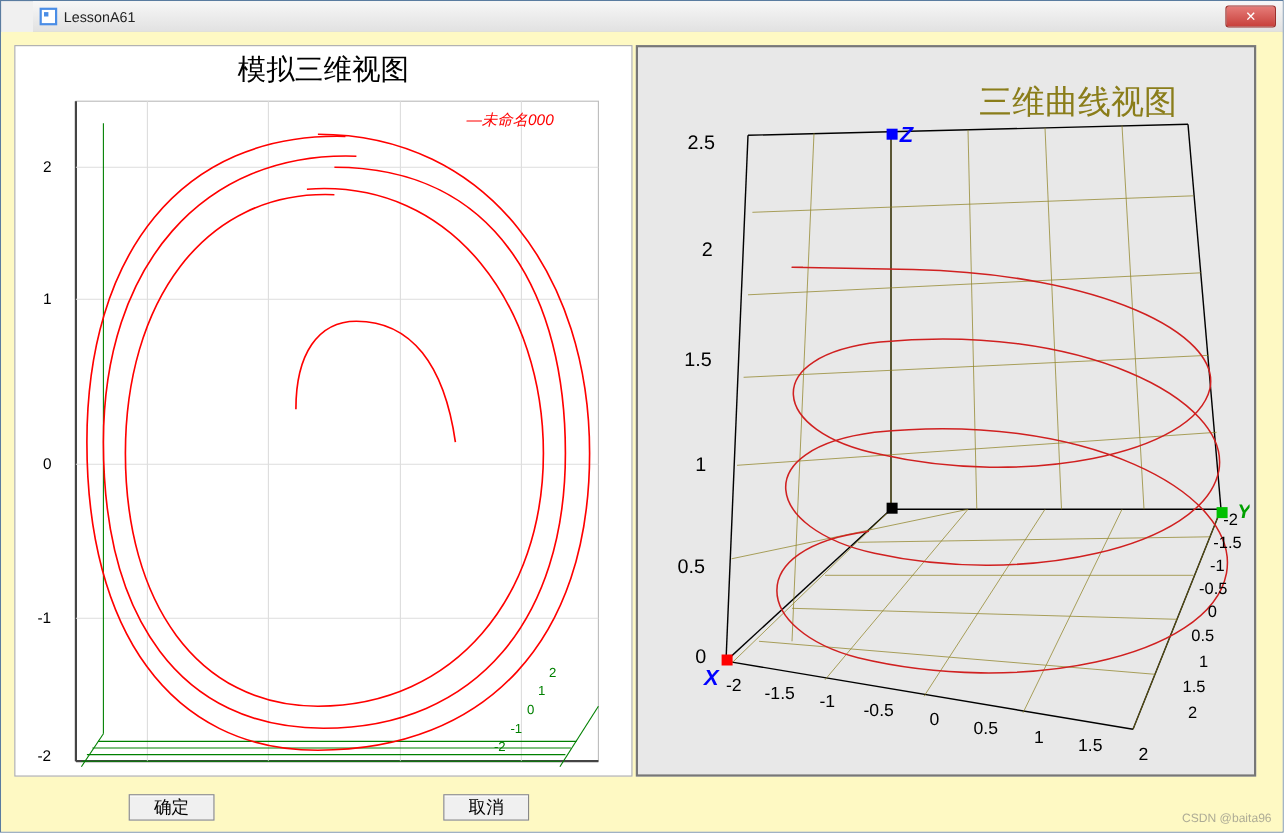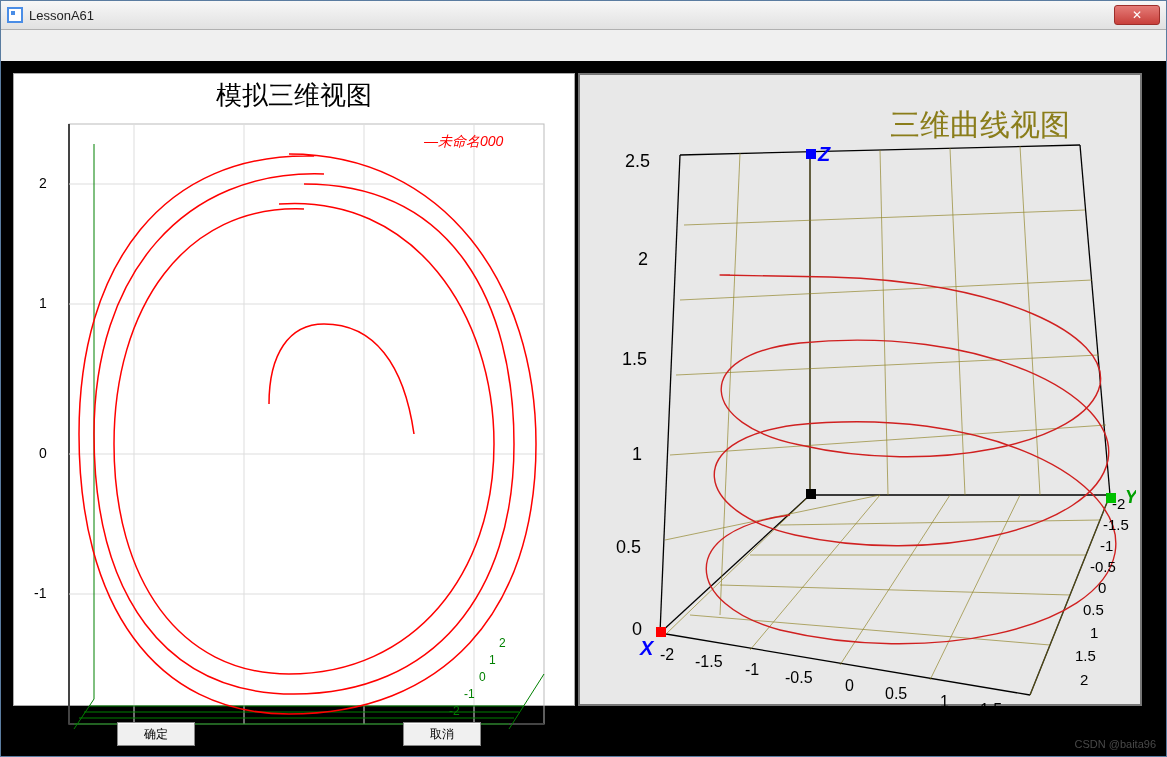--- a/index.html
+++ b/index.html
@@ -20,20 +20,21 @@
     box-sizing: border-box;
   }
   .titlebar {
     position: relative;
     height: 28px;
     background: linear-gradient(to bottom, #f7f7f7, #e1e1e1);
     border-bottom: 1px solid #b0b0b0;
     display: flex;
     align-items: center;
     padding: 0 6px;
+    margin-left: 29px;
   }
   .app-icon {
     width: 16px;
     height: 16px;
     background: #4a8de6;
     margin-right: 6px;
     position: relative;
   }
   .app-icon::before {
     content: "";
@@ -61,22 +62,21 @@
     font-size: 12px;
     display: flex;
     align-items: center;
     justify-content: center;
     cursor: default;
     border:1px solid #9d2e2a;
   }
   .content {
     position: absolute;
     top: 28px; left: 0; right: 0; bottom: 0;
-    background: #000000;
-    margin-top: 32px;
+    background: #fef9c3;
   }
   .panel-left, .panel-right {
     position: absolute;
     top: 12px;
     bottom: 50px;
     background: #fff;
     border: 1px solid #aaa;
   }
   .panel-left {
     left: 12px;
@@ -93,21 +93,21 @@
     position: absolute;
     bottom: 10px;
     left: 12px;
     width: 572px;
     display: flex;
     justify-content: space-around;
   }
   .win-btn {
     width: 76px;
     height: 22px;
-    font-size: 12px;
+    font-size: 16px;
     background: #f0f0f0;
     border: 1px solid #888;
     display:flex;align-items:center;justify-content:center;
     cursor: default;
     box-shadow: inset 0 1px 0 #fff;
   }
   .watermark {
     position: absolute;
     right: 10px;
     bottom: 6px;

